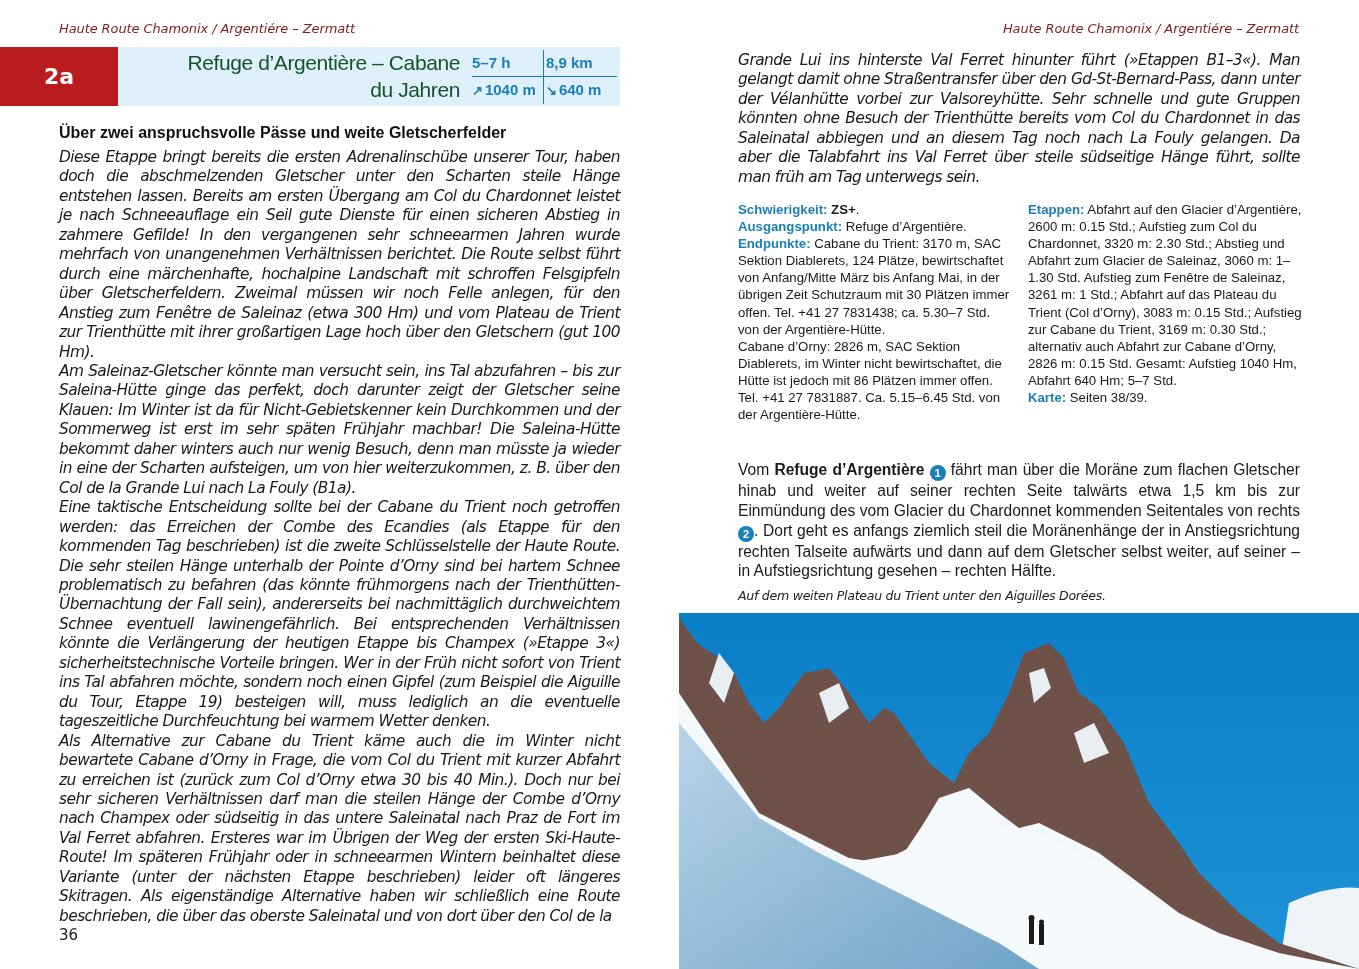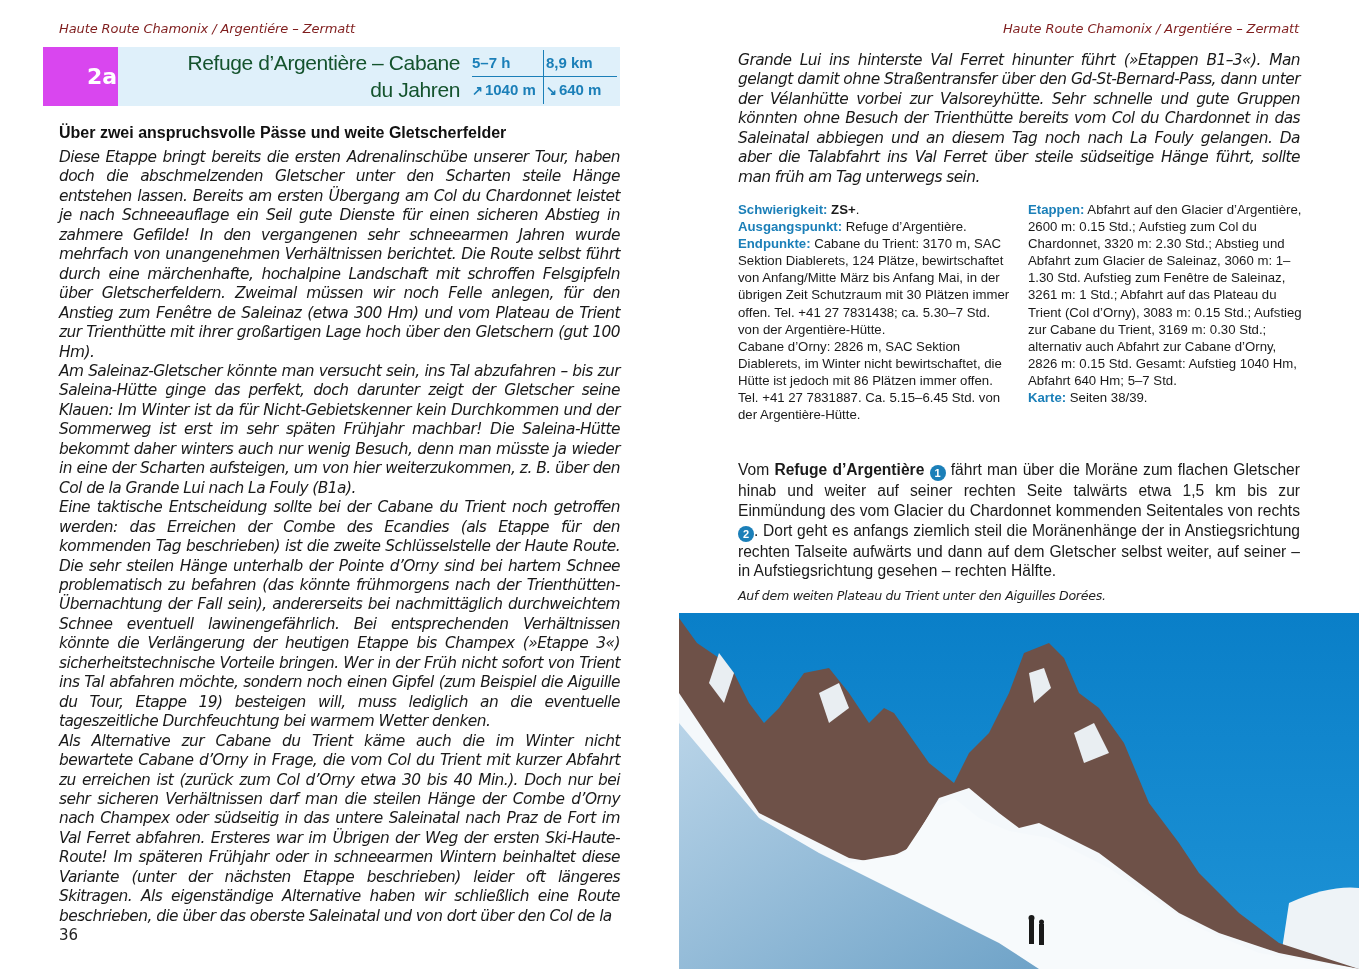--- a/index.html
+++ b/index.html
@@ -10,24 +10,23 @@
   }
   .running-head {
     position:absolute; top:21px; font-size:13px; font-style:italic; color:#7f1d1d;
     letter-spacing:-0.1px;
   }
   .rh-left { left:59px; }
   .rh-right { right:60px; text-align:right; }
 
   
   .stage-num {
-    position:absolute; left:0; top:47px; width:118px; height:59px; background:#d946ef;
+    position:absolute; left:0; top:47px; width:118px; height:59px; background:#b91c1c;
     color:#fff; font-weight:bold; font-size:22px; display:flex; align-items:center; justify-content:center;
     font-family:"DejaVu Sans", sans-serif;
-    margin-left:43px;
   }
   .stage-band {
     position:absolute; left:118px; top:47px; width:502px; height:59px; background:#dff0fa;
   }
   .stage-title {
     position:absolute; left:130px; top:49px; width:330px; font-size:21px; line-height:27px;
     font-weight:400; color:#14532d; letter-spacing:-0.4px;
     font-family:"Liberation Sans", sans-serif;
     text-align:right;
   }

